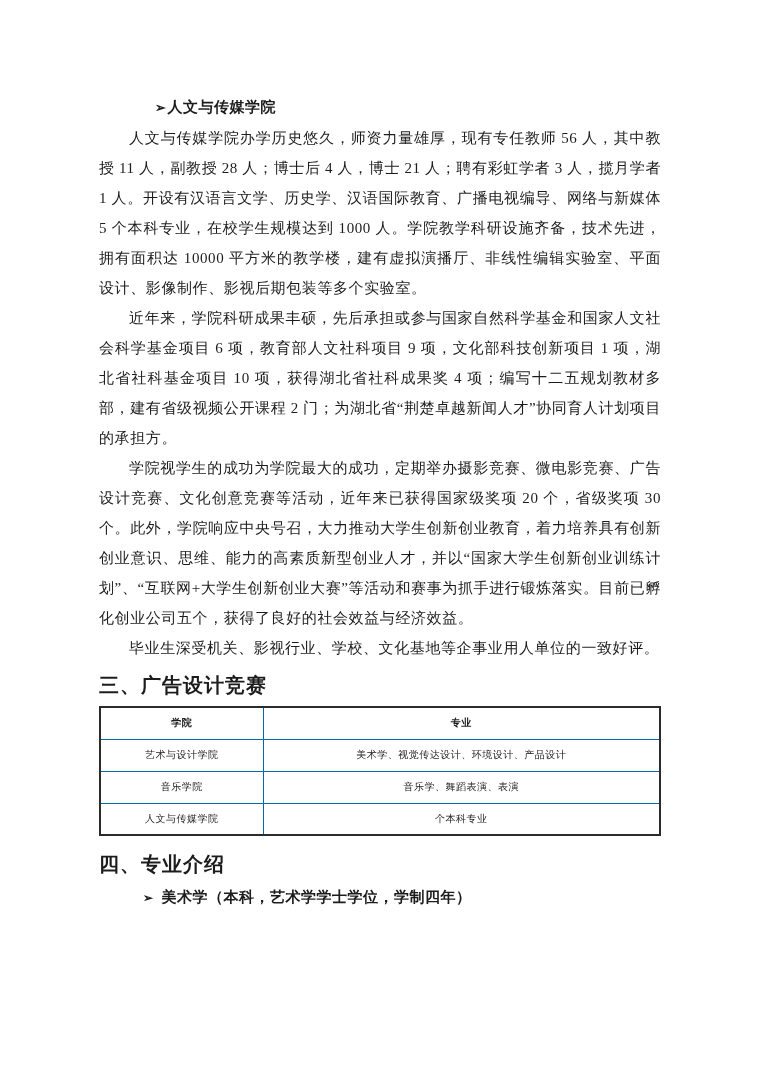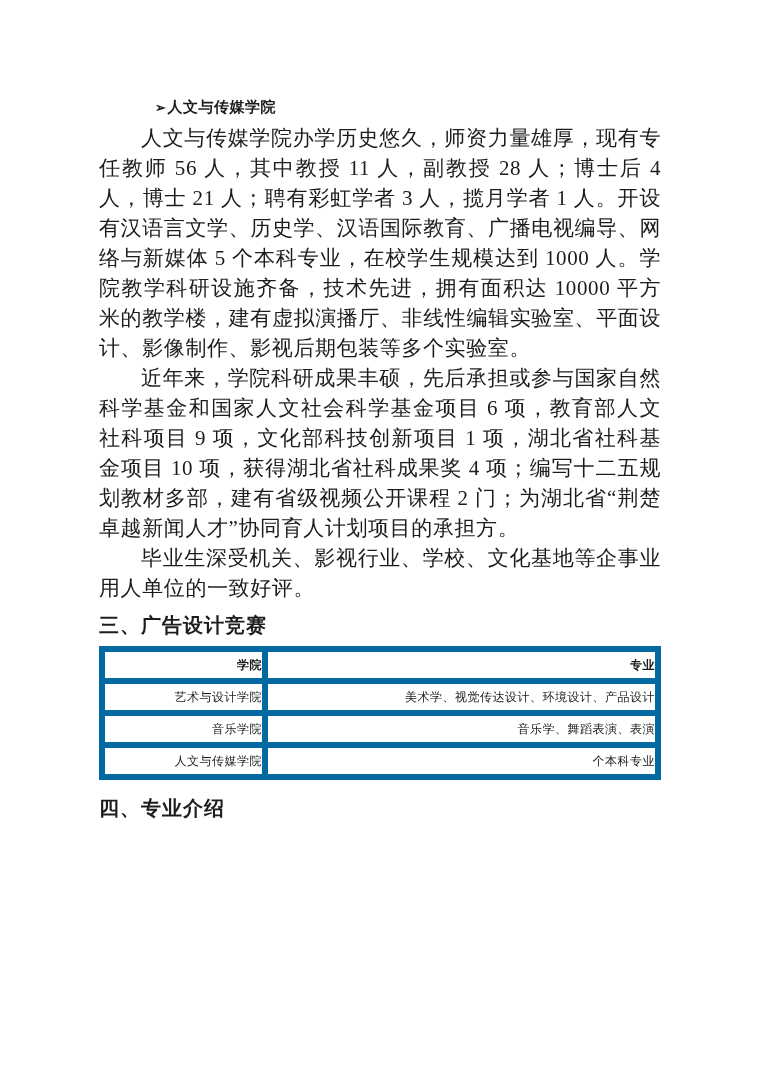--- a/index.html
+++ b/index.html
@@ -23,21 +23,21 @@
   .college-heading {
     font-weight: bold;
     font-size: 15px;
     line-height: 30px;
     padding-left: 56px;
     letter-spacing: 0.5px;
   }
   .college-heading .arrow { font-size: 13px; margin-right: 1px; }
   
   .para {
-    font-size: 21px;
+    font-size: 15px;
     line-height: 30px;
     text-align: justify;
     text-indent: 2em;
     letter-spacing: 0.6px;
     font-family: Liberation Serif, serif;
   }
   
   .sec-heading {
     font-weight: bold;
     font-size: 20px;
@@ -46,25 +46,25 @@
     letter-spacing: 1px;
   }
   
   table.majors {
     width: 100%;
     border-collapse: collapse;
     margin-top: 9px;
     table-layout: fixed;
   }
   table.majors td, table.majors th {
-    border: 6px solid #0369a1;
-    text-align: right;
+    border: 1px solid #0369a1;
+    text-align: center;
     vertical-align: middle;
     height: 32px;
-    font-size: 12px;
+    font-size: 10px;
     letter-spacing: 0.5px;
     font-weight: normal;
   }
   table.majors { border: 2px solid #2b2b2b; }
   table.majors th { font-weight: bold; }
   table.majors col.c1 { width: 163px; }
   
   .sec4-heading { margin-top: 16px; }
   .major-subheading {
     font-weight: bold;
@@ -89,20 +89,21 @@
 <body>
 
 <div class="page">
 
   <div class="college-heading">
     <span class="arrow">➢</span><span>人文与传媒学院</span>
   </div>
 
   <p class="para">人文与传媒学院办学历史悠久，师资力量雄厚，现有专任教师 56 人，其中教授 11 人，副教授 28 人；博士后 4 人，博士 21 人；聘有彩虹学者 3 人，揽月学者 1 人。开设有汉语言文学、历史学、汉语国际教育、广播电视编导、网络与新媒体 5 个本科专业，在校学生规模达到 1000 人。学院教学科研设施齐备，技术先进，拥有面积达 10000 平方米的教学楼，建有虚拟演播厅、非线性编辑实验室、平面设计、影像制作、影视后期包装等多个实验室。</p>
   <p class="para">近年来，学院科研成果丰硕，先后承担或参与国家自然科学基金和国家人文社会科学基金项目 6 项，教育部人文社科项目 9 项，文化部科技创新项目 1 项，湖北省社科基金项目 10 项，获得湖北省社科成果奖 4 项；编写十二五规划教材多部，建有省级视频公开课程 2 门；为湖北省“荆楚卓越新闻人才”协同育人计划项目的承担方。</p>
+  <p class="para">学院视学生的成功为学院最大的成功，定期举办摄影竞赛、微电影竞赛、广告设计竞赛、文化创意竞赛等活动，近年来已获得国家级奖项 20 个，省级奖项 30 个。此外，学院响应中央号召，大力推动大学生创新创业教育，着力培养具有创新创业意识、思维、能力的高素质新型创业人才，并以“国家大学生创新创业训练计划”、“互联网+大学生创新创业大赛”等活动和赛事为抓手进行锻炼落实。目前已孵化创业公司五个，获得了良好的社会效益与经济效益。</p>
   <p class="para">毕业生深受机关、影视行业、学校、文化基地等企事业用人单位的一致好评。</p>
 
   <h2 class="sec-heading">三、广告设计竞赛</h2>
 
   <table class="majors">
     <colgroup>
         <col class="c1">
         <col class="c2">
       </colgroup>
     <thead>
@@ -122,15 +123,18 @@
       </tr>
       <tr>
         <td>人文与传媒学院</td>
         <td>个本科专业</td>
       </tr>
     </tbody>
   </table>
 
   <h2 class="sec-heading sec4-heading">四、专业介绍</h2>
 
+  <div class="major-subheading">
+    <span class="arrow">➢</span><span>美术学（本科，艺术学学士学位，学制四年）</span>
+  </div>
 
 
 </div>
 
 </body></html>

